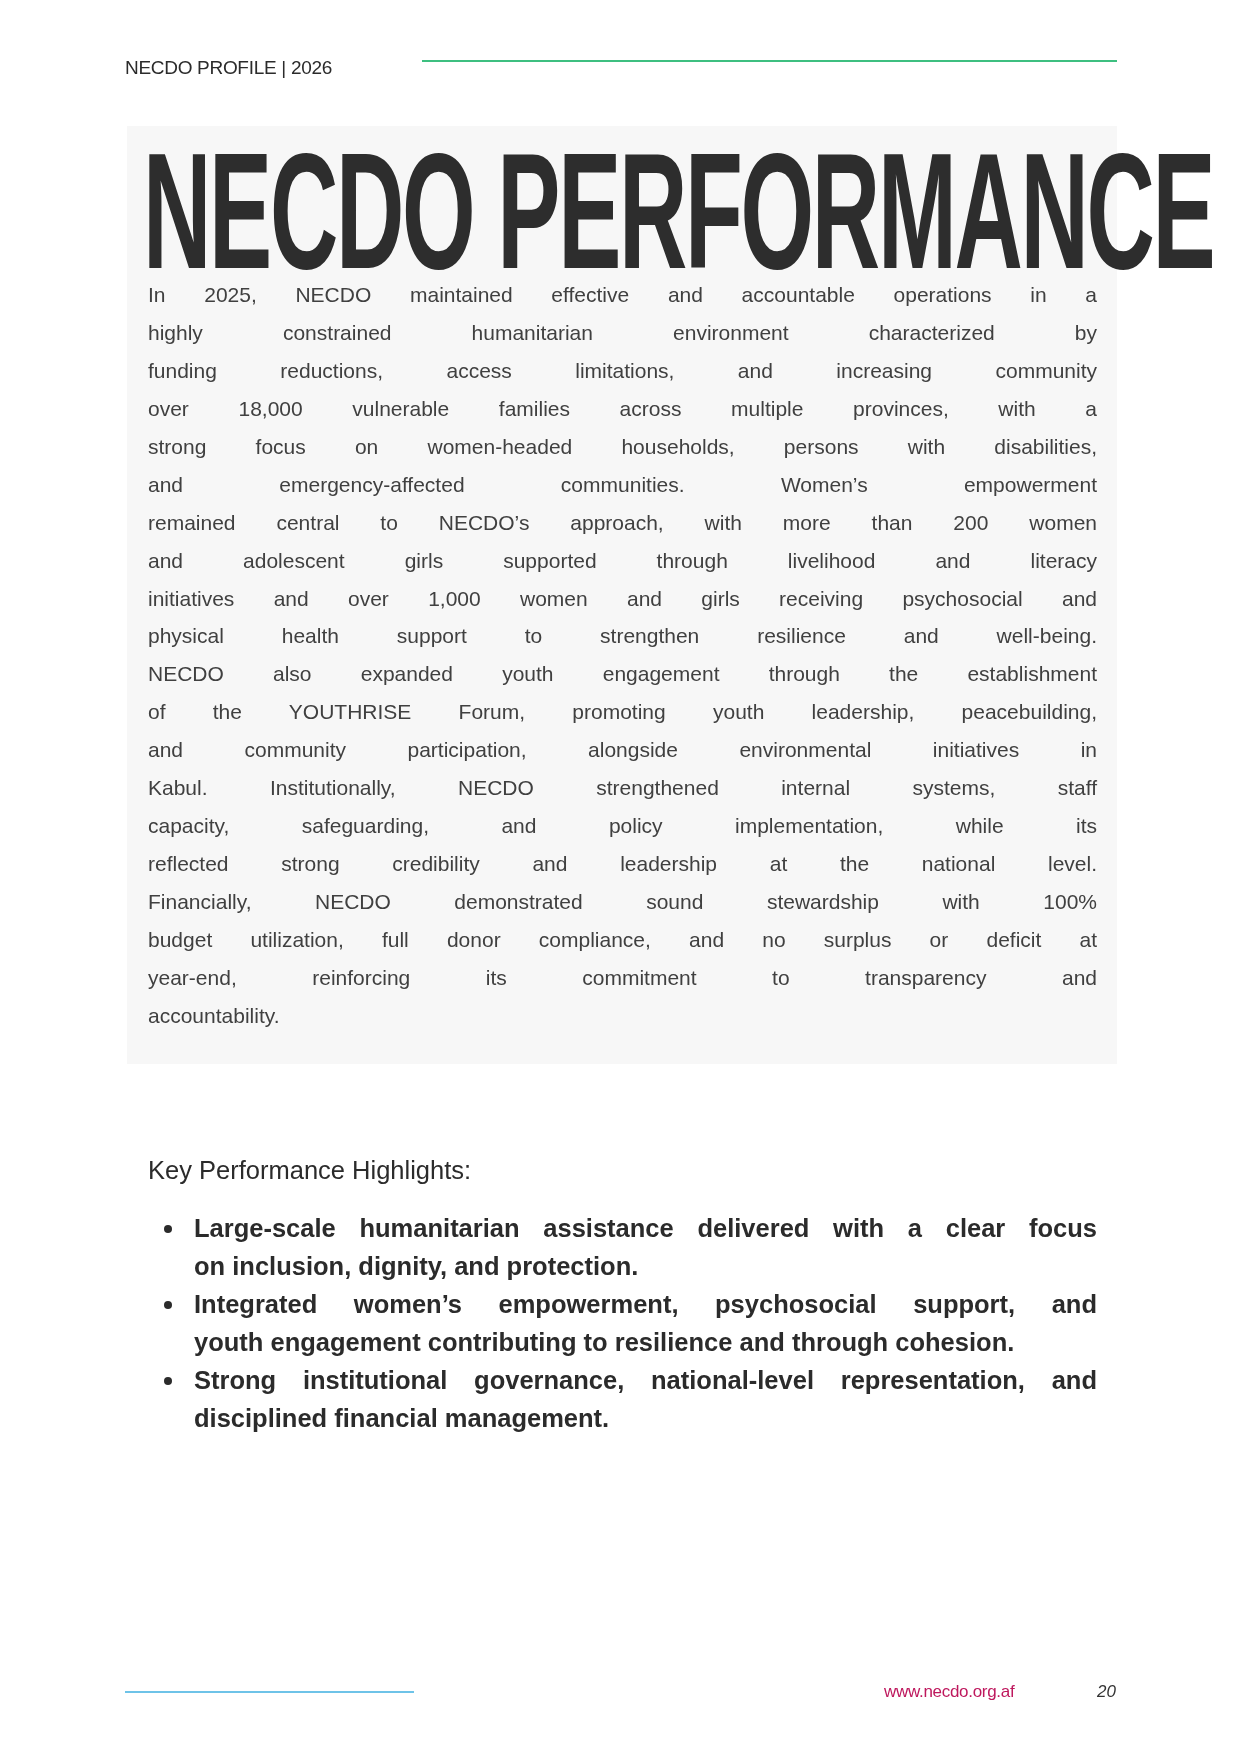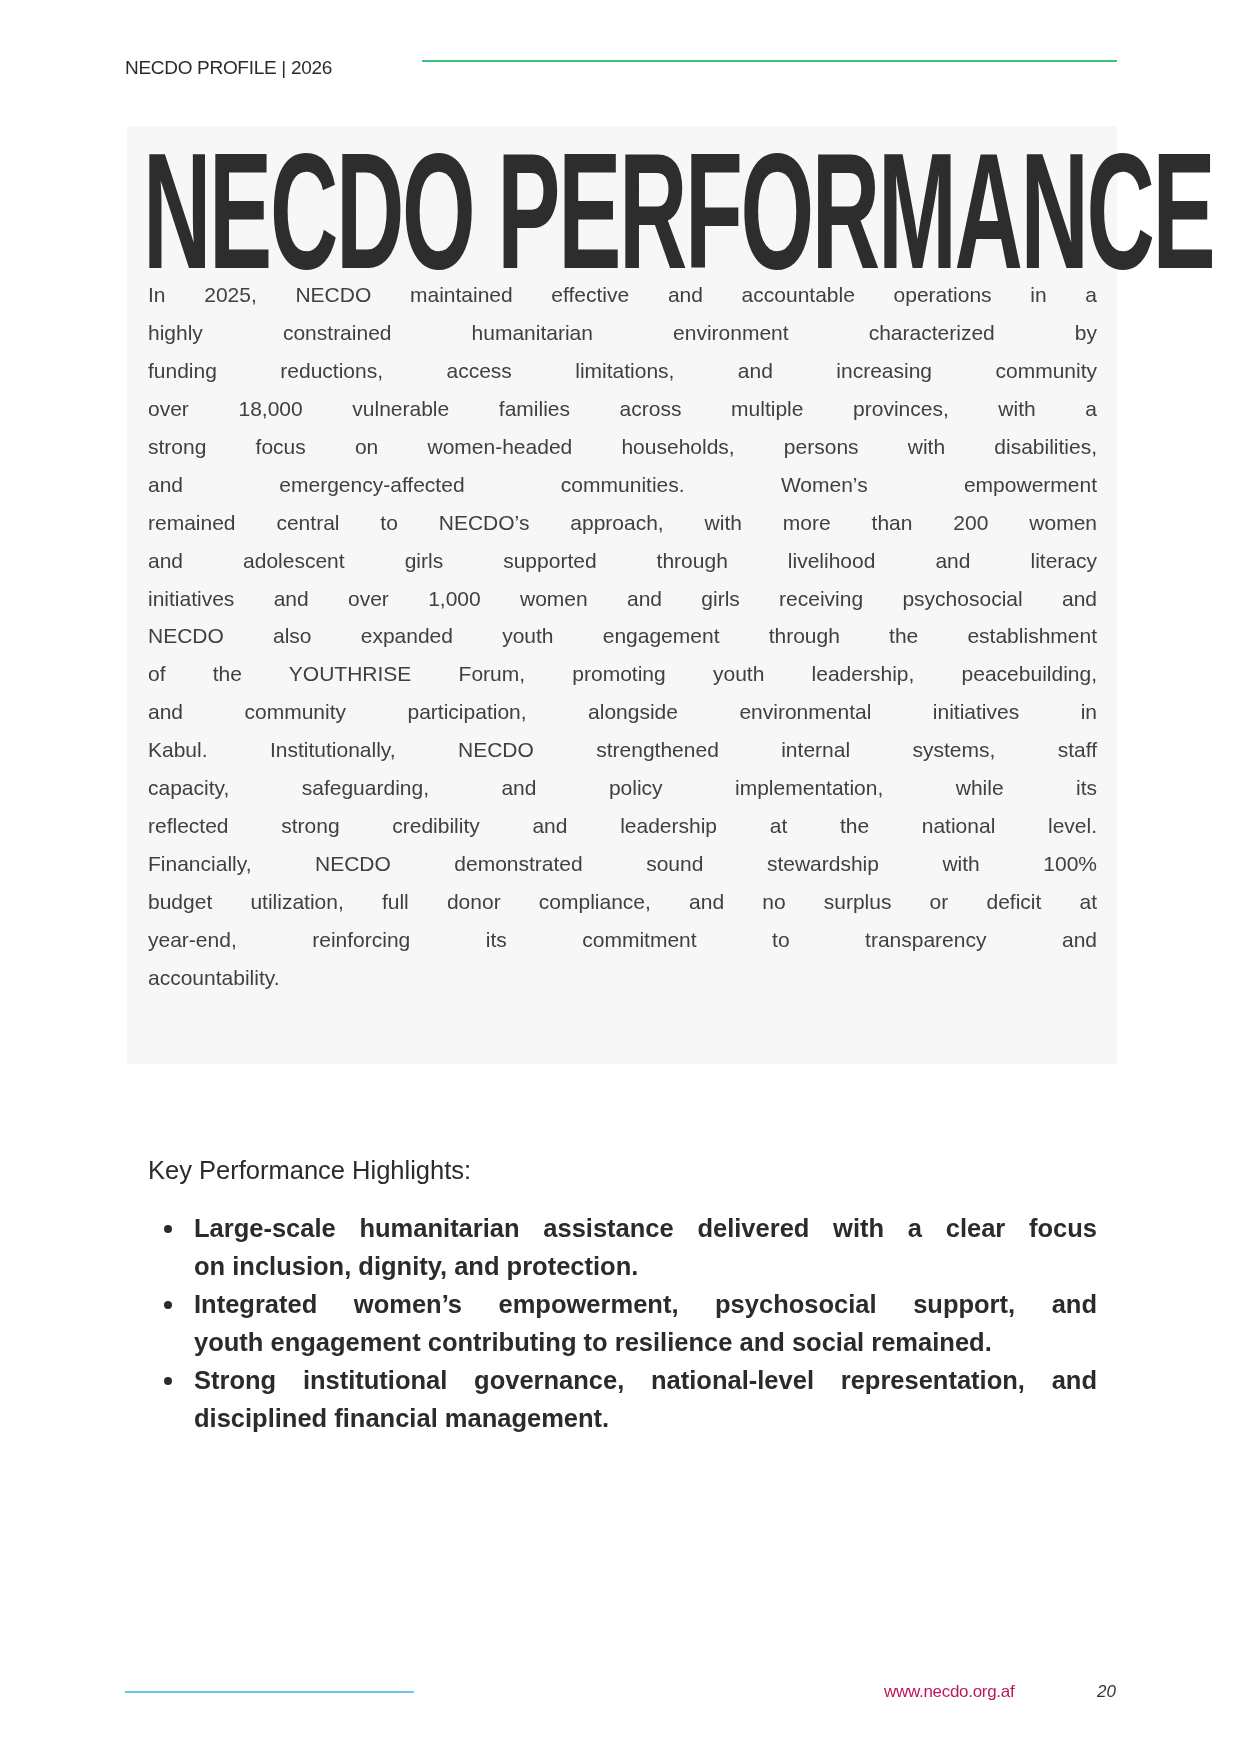--- a/index.html
+++ b/index.html
@@ -40,20 +40,21 @@
 <div class="body-block">
   <span class="body-line">In 2025, NECDO maintained effective and accountable operations in a</span>
   <span class="body-line">highly constrained humanitarian environment characterized by</span>
   <span class="body-line">funding reductions, access limitations, and increasing community</span>
   <span class="body-line">over 18,000 vulnerable families across multiple provinces, with a</span>
   <span class="body-line">strong focus on women-headed households, persons with disabilities,</span>
   <span class="body-line">and emergency-affected communities. Women’s empowerment</span>
   <span class="body-line">remained central to NECDO’s approach, with more than 200 women</span>
   <span class="body-line">and adolescent girls supported through livelihood and literacy</span>
   <span class="body-line">initiatives and over 1,000 women and girls receiving psychosocial and</span>
+  <span class="body-line">physical health support to strengthen resilience and well-being.</span>
   <span class="body-line">NECDO also expanded youth engagement through the establishment</span>
   <span class="body-line">of the YOUTHRISE Forum, promoting youth leadership, peacebuilding,</span>
   <span class="body-line">and community participation, alongside environmental initiatives in</span>
   <span class="body-line">Kabul. Institutionally, NECDO strengthened internal systems, staff</span>
   <span class="body-line">capacity, safeguarding, and policy implementation, while its</span>
   <span class="body-line">reflected strong credibility and leadership at the national level.</span>
   <span class="body-line">Financially, NECDO demonstrated sound stewardship with 100%</span>
   <span class="body-line">budget utilization, full donor compliance, and no surplus or deficit at</span>
   <span class="body-line">year-end, reinforcing its commitment to transparency and</span>
   <span class="body-line last">accountability.</span>
@@ -63,21 +64,21 @@
 
 <div class="bullets">
   <div class="bullet-item">
     <span class="bullet-dot"></span>
     <span class="bullet-line">Large-scale humanitarian assistance delivered with a clear focus</span>
     <span class="bullet-line last">on inclusion, dignity, and protection.</span>
   </div>
   <div class="bullet-item">
     <span class="bullet-dot"></span>
     <span class="bullet-line">Integrated women’s empowerment, psychosocial support, and</span>
-    <span class="bullet-line last">youth engagement contributing to resilience and social remained.</span>
+    <span class="bullet-line last">youth engagement contributing to resilience and through cohesion.</span>
   </div>
   <div class="bullet-item">
     <span class="bullet-dot"></span>
     <span class="bullet-line">Strong institutional governance, national-level representation, and</span>
     <span class="bullet-line last">disciplined financial management.</span>
   </div>
 </div>
 
 <div class="footer-line"></div>
 <div class="footer-url">www.necdo.org.af</div>

